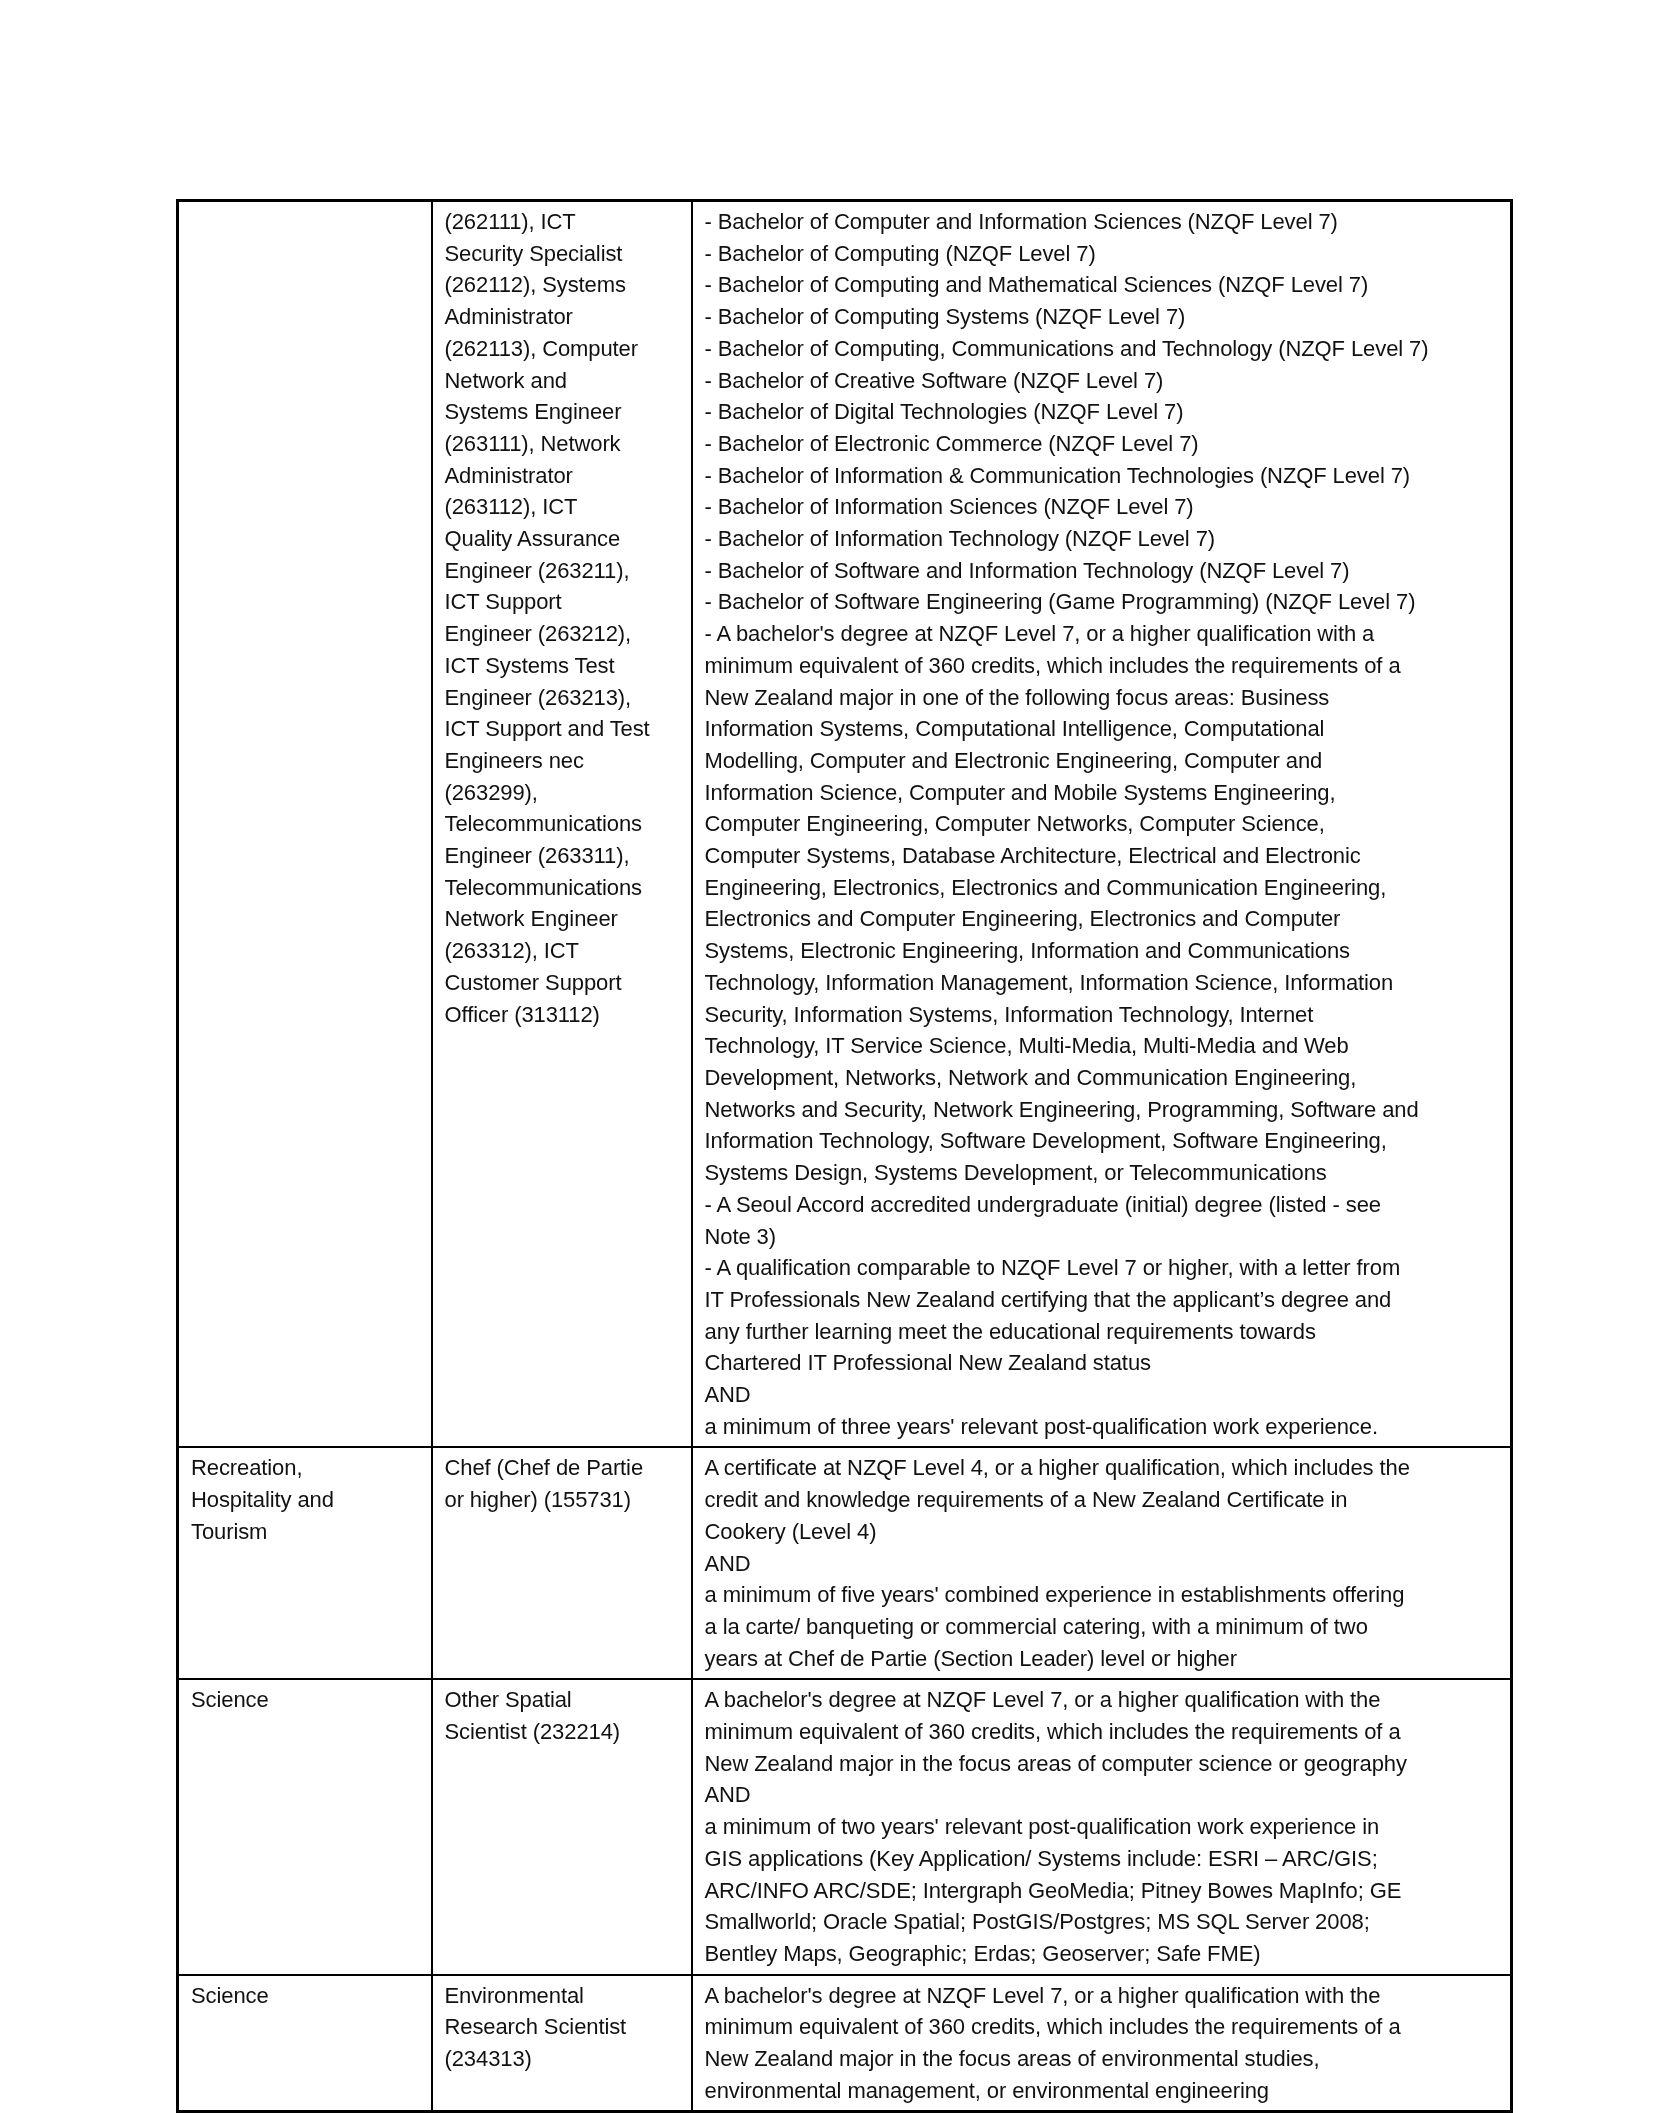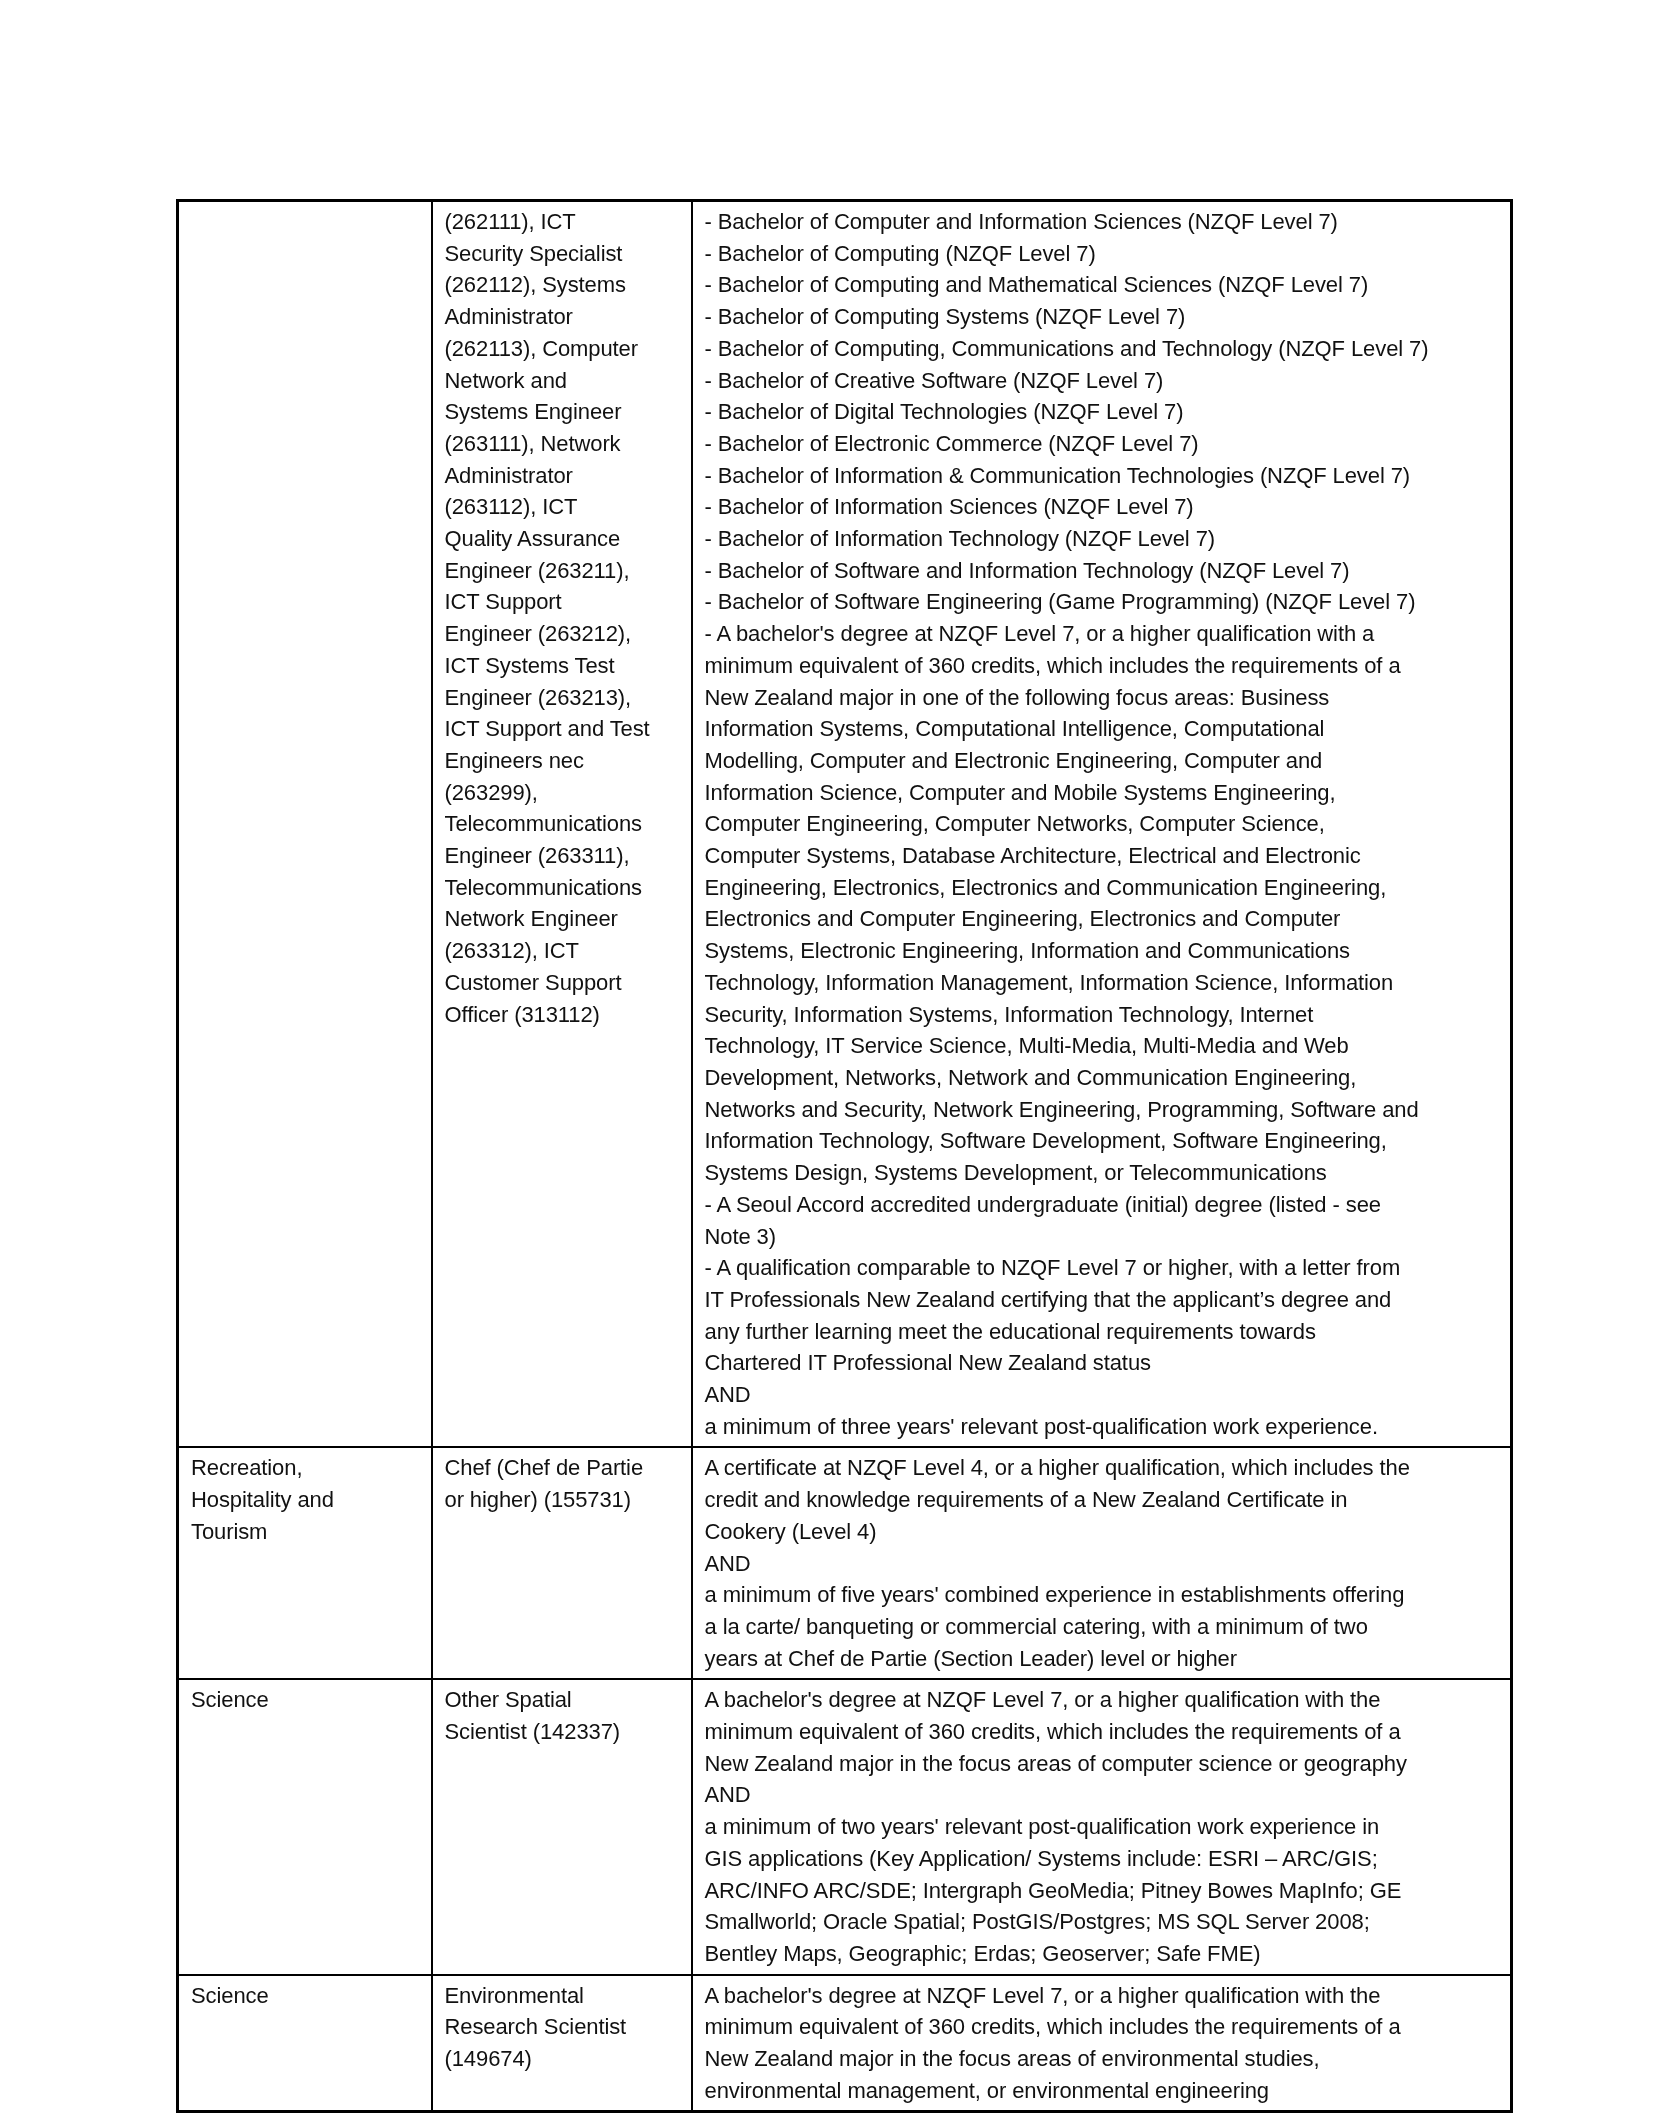--- a/index.html
+++ b/index.html
@@ -127,36 +127,36 @@
 credit and knowledge requirements of a New Zealand Certificate in
 Cookery (Level 4)
 AND
 a minimum of five years' combined experience in establishments offering
 a la carte/ banqueting or commercial catering, with a minimum of two
 years at Chef de Partie (Section Leader) level or higher</td>
       </tr>
       <tr>
         <td>Science</td>
         <td>Other Spatial
-Scientist (142337)</td>
+Scientist (232214)</td>
         <td>A bachelor's degree at NZQF Level 7, or a higher qualification with the
 minimum equivalent of 360 credits, which includes the requirements of a
 New Zealand major in the focus areas of computer science or geography
 AND
 a minimum of two years' relevant post-qualification work experience in
 GIS applications (Key Application/ Systems include: ESRI – ARC/GIS;
 ARC/INFO ARC/SDE; Intergraph GeoMedia; Pitney Bowes MapInfo; GE
 Smallworld; Oracle Spatial; PostGIS/Postgres; MS SQL Server 2008;
 Bentley Maps, Geographic; Erdas; Geoserver; Safe FME)</td>
       </tr>
       <tr>
         <td>Science</td>
         <td>Environmental
 Research Scientist
-(149674)</td>
+(234313)</td>
         <td>A bachelor's degree at NZQF Level 7, or a higher qualification with the
 minimum equivalent of 360 credits, which includes the requirements of a
 New Zealand major in the focus areas of environmental studies,
 environmental management, or environmental engineering</td>
       </tr>
     </tbody>
   </table>
 </div>
 
 </body></html>

